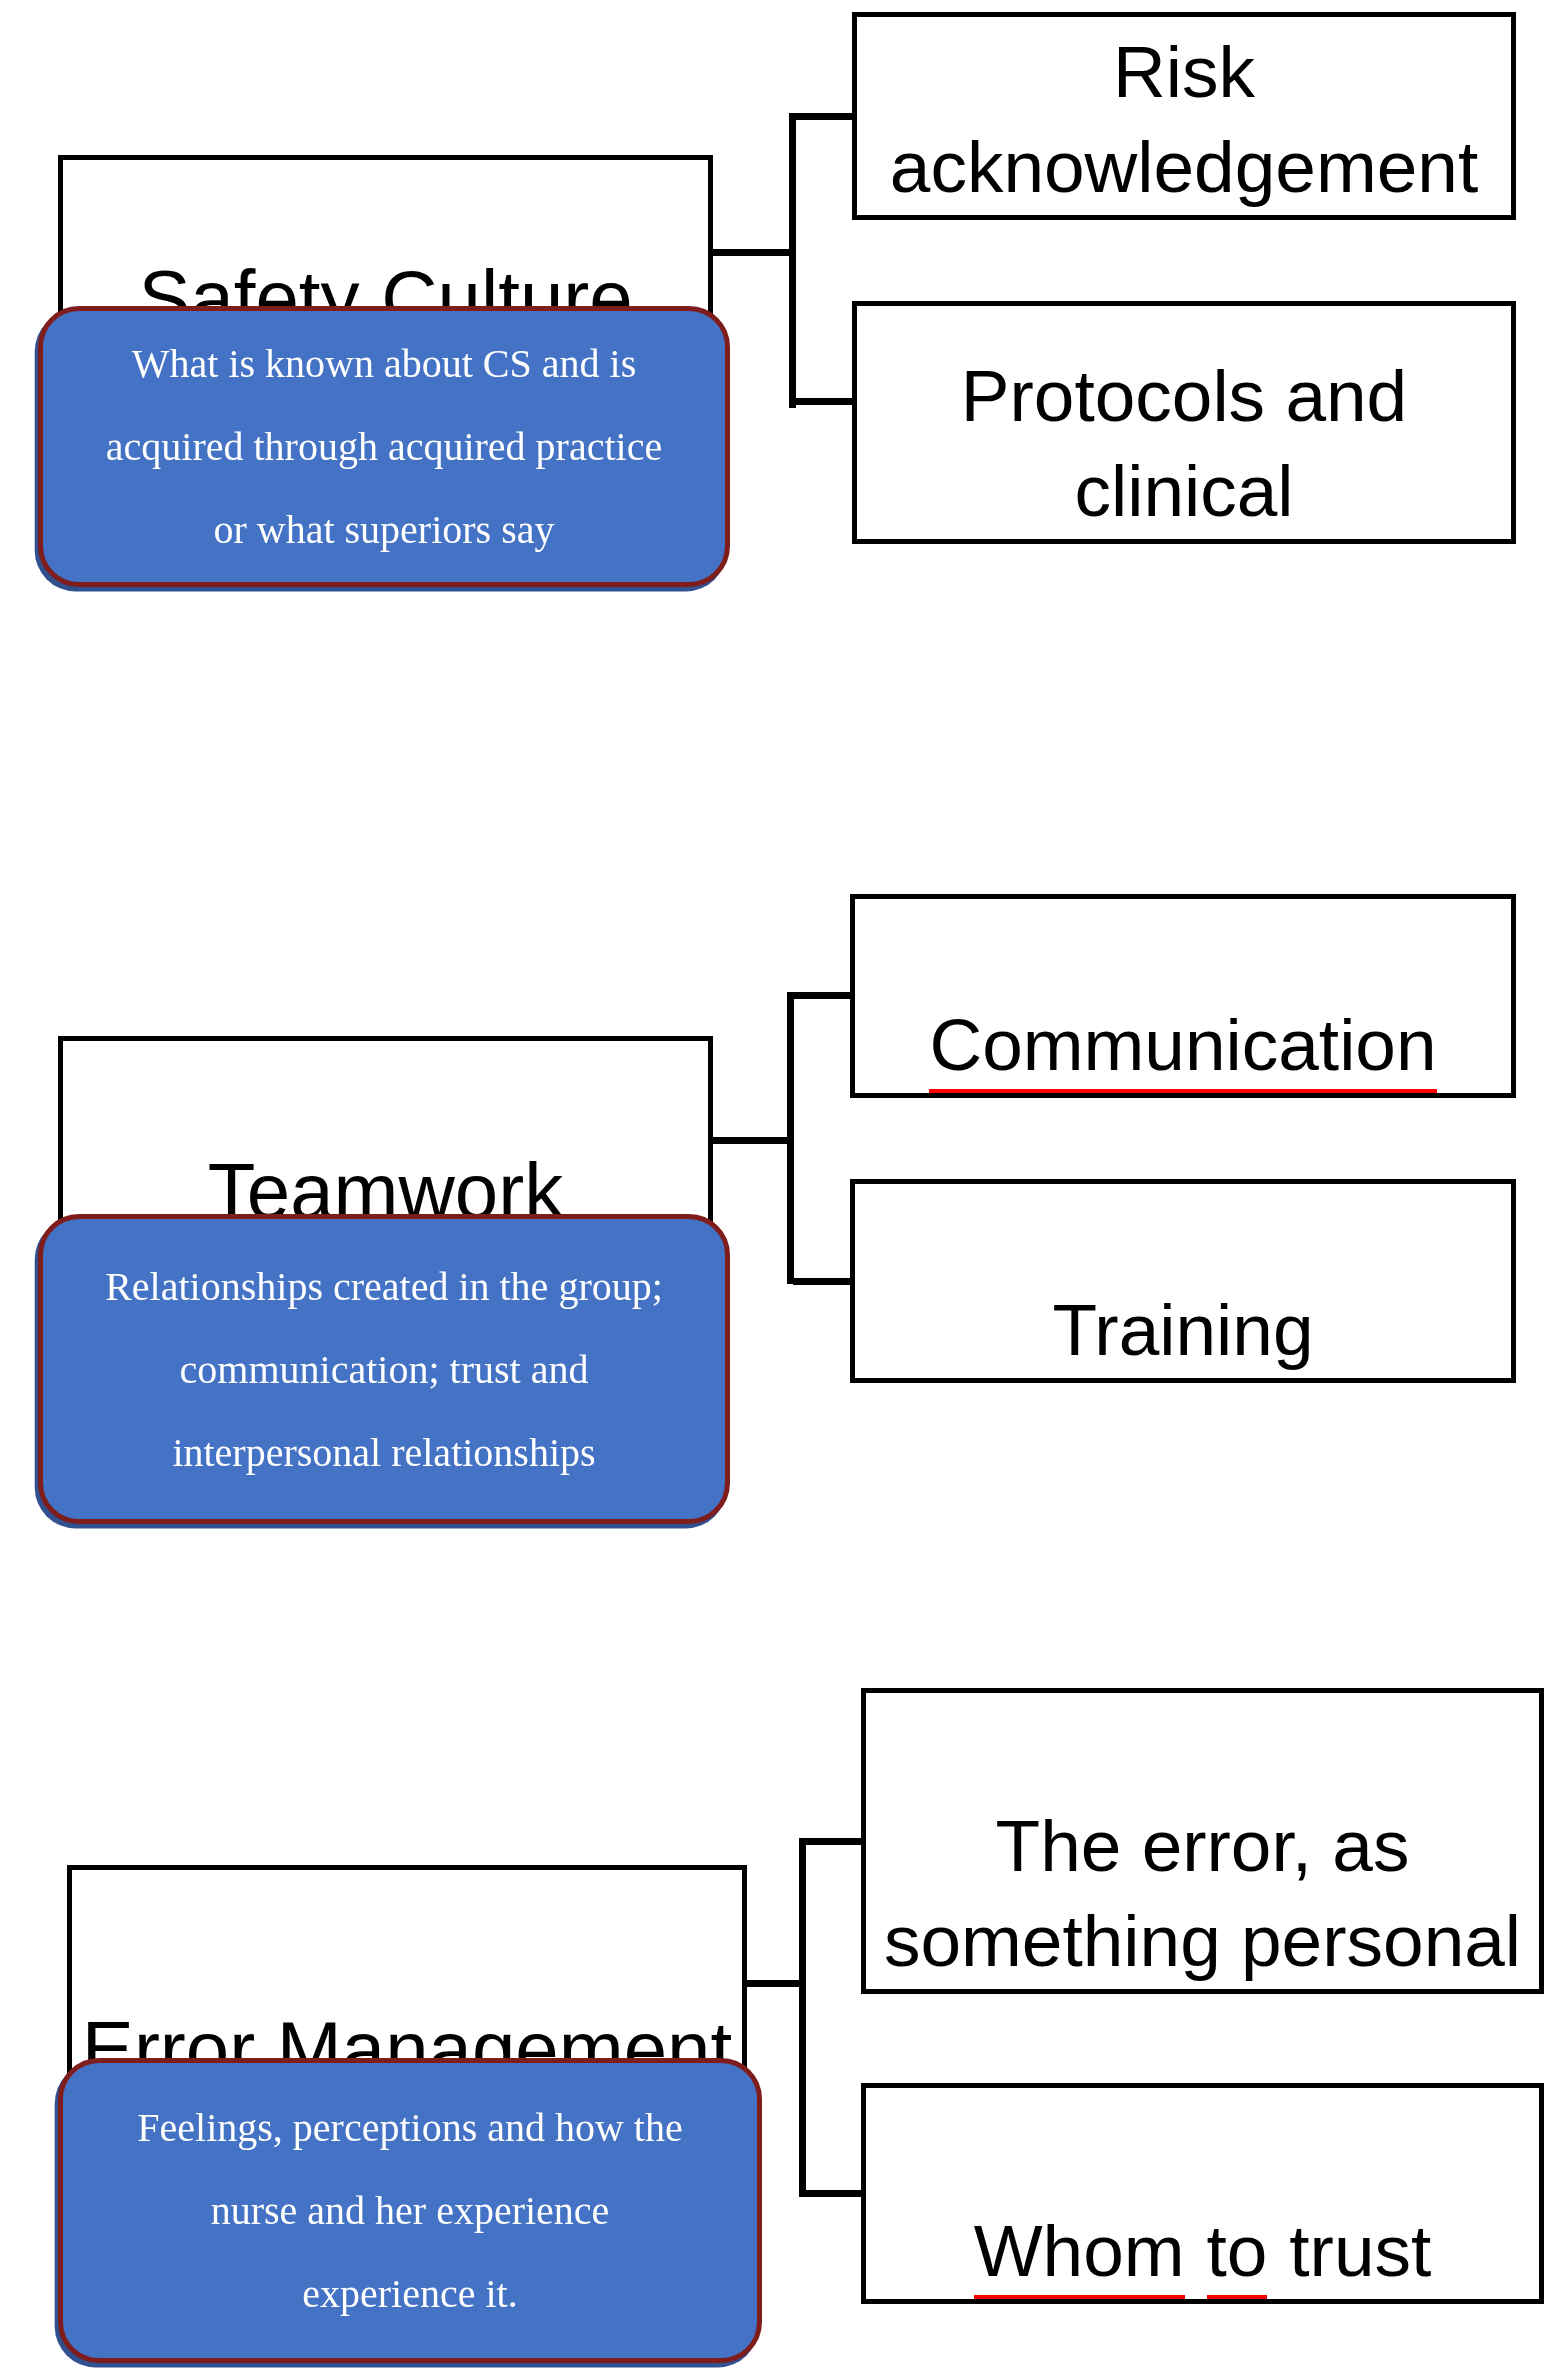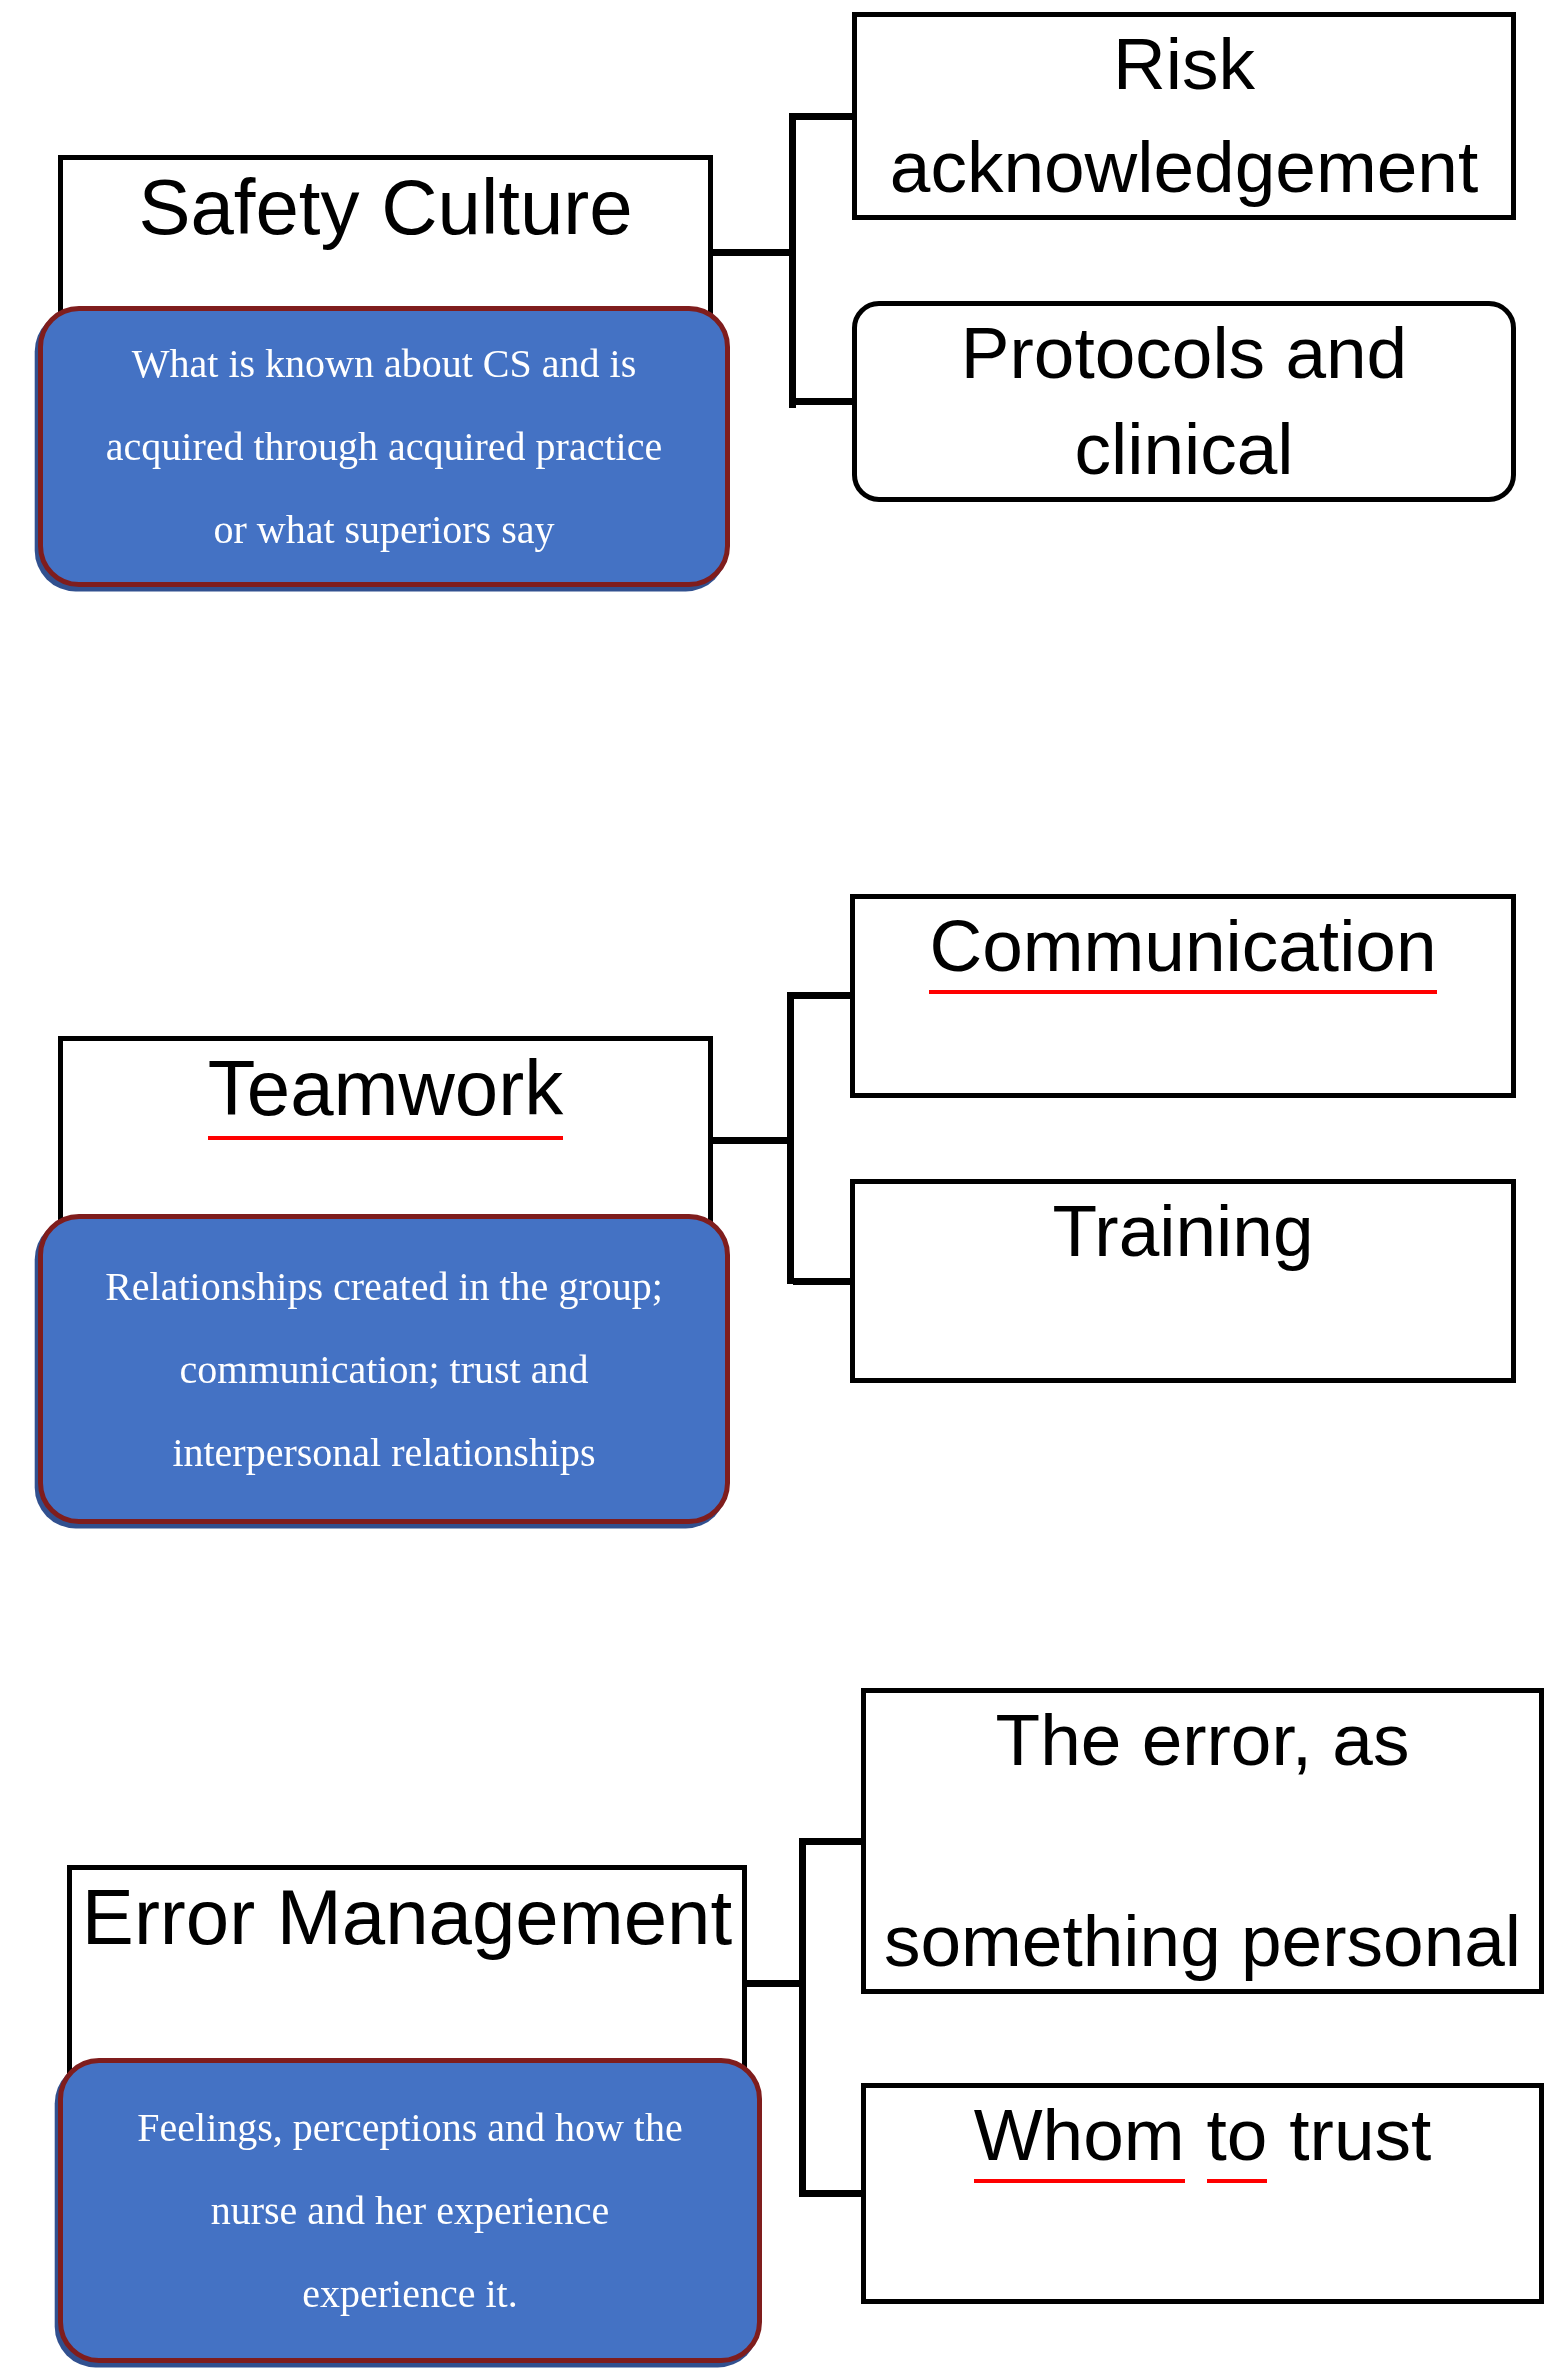--- a/index.html
+++ b/index.html
@@ -12,21 +12,21 @@
     font-family: "Liberation Sans", sans-serif;
   }
   .node {
     position: absolute;
     background: #ffffff;
     border: 5.5px solid #000000;
     box-sizing: border-box;
     display: flex;
     flex-direction: column;
     align-items: center;
-    justify-content: space-between;
+    justify-content: flex-end;
     text-align: center;
     color: #000000;
   }
   .title-label { font-size: 78px; line-height: 1.22; white-space: nowrap; }
   .child-label { font-size: 73px; line-height: 1.30; white-space: nowrap; }
   .note {
     position: absolute;
     background: #4472C4;
     border: 5px solid #7f1d1d;
     border-radius: 41px;
@@ -57,21 +57,21 @@
   <div class="edge" style="left:713px; top:249px; width:76px; height:6.6px;"></div>
   <div class="edge" style="left:789px; top:113px; width:6.6px; height:295px;"></div>
   <div class="edge" style="left:796px; top:113px; width:63px; height:6.6px;"></div>
   <div class="edge" style="left:796px; top:398px; width:63px; height:6.6px;"></div>
 
   <div class="node" style="left:852px; top:12px; width:664px; height:208px;">
     <div class="child-label">Risk</div>
     <div class="child-label">acknowledgement</div>
   </div>
 
-  <div class="node" style="left:852px; top:301px; width:664px; height:201px;border-radius:27px;">
+  <div class="node" style="left:852px; top:301px; width:664px; height:243px;">
     <div class="child-label">Protocols and</div>
     <div class="child-label">clinical</div>
   </div>
 
   <div class="note" style="left:38px; top:306px; width:692px; height:281px;">
     <div class="nline">What is known about CS and is</div>
     <div class="nline">acquired through acquired practice</div>
     <div class="nline">or what superiors say</div>
   </div>
 

